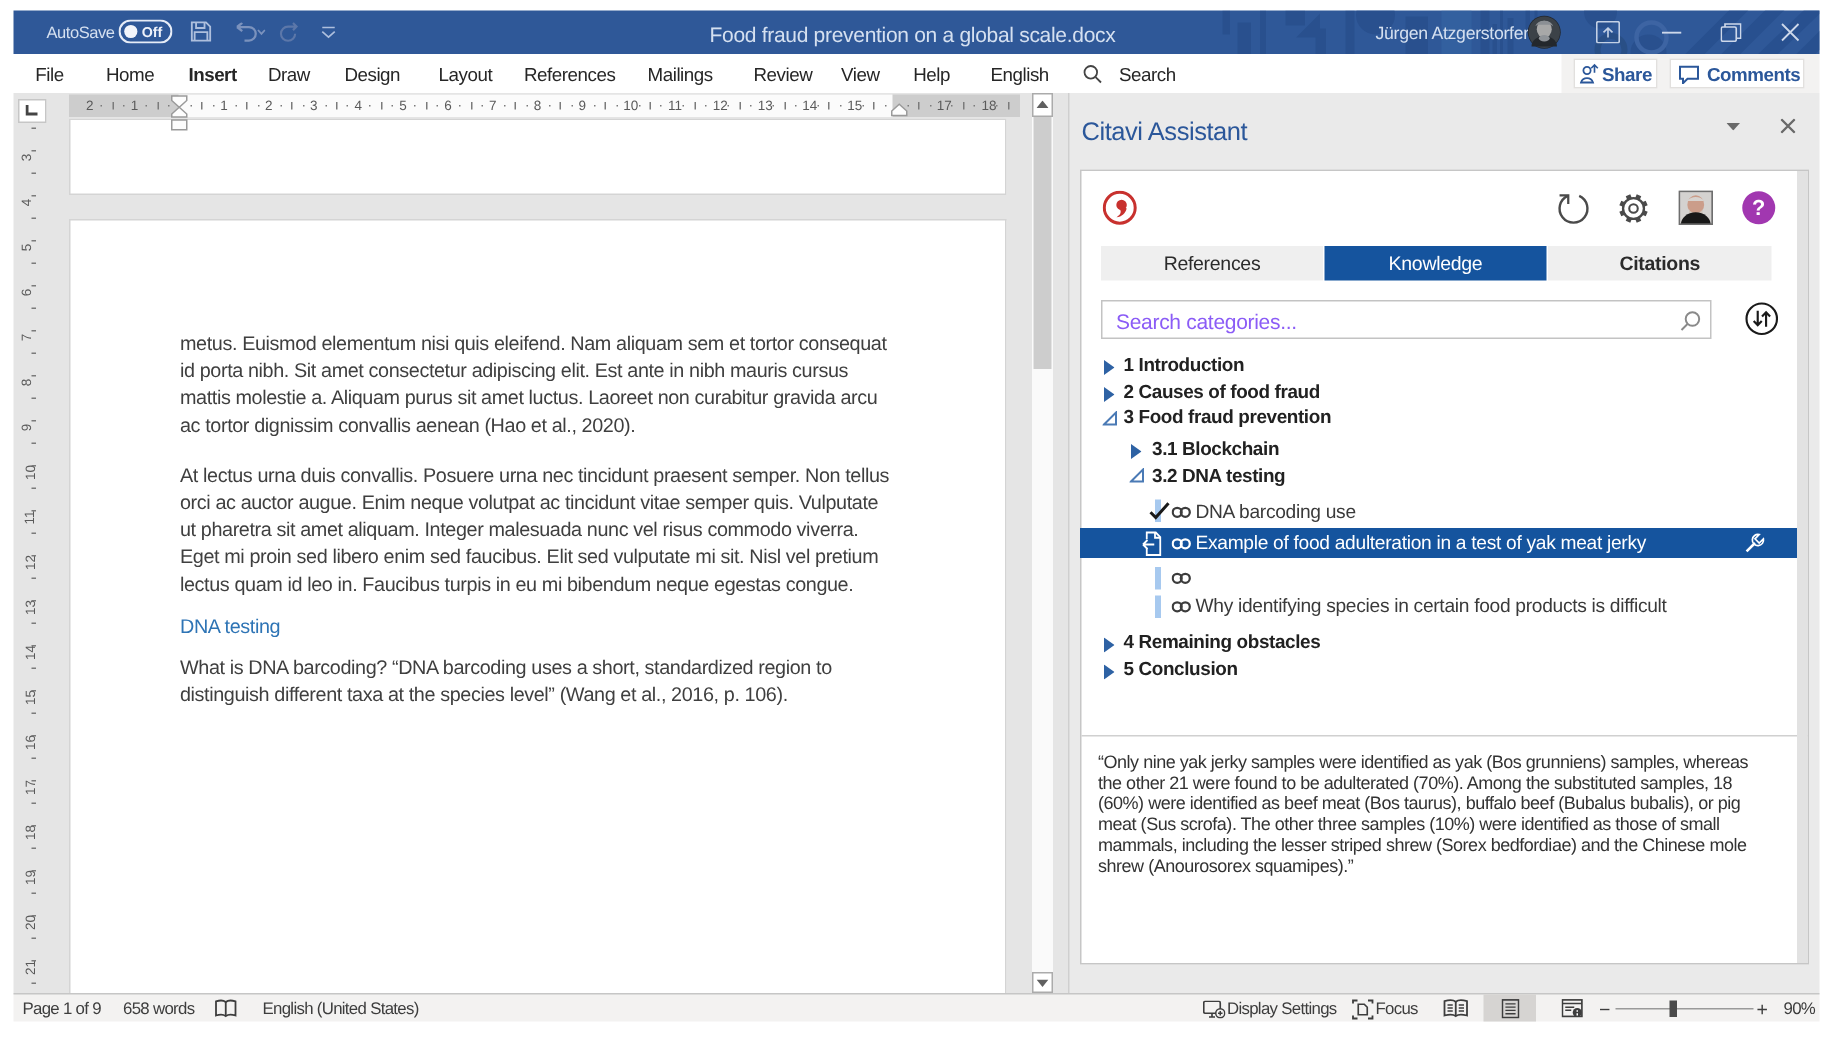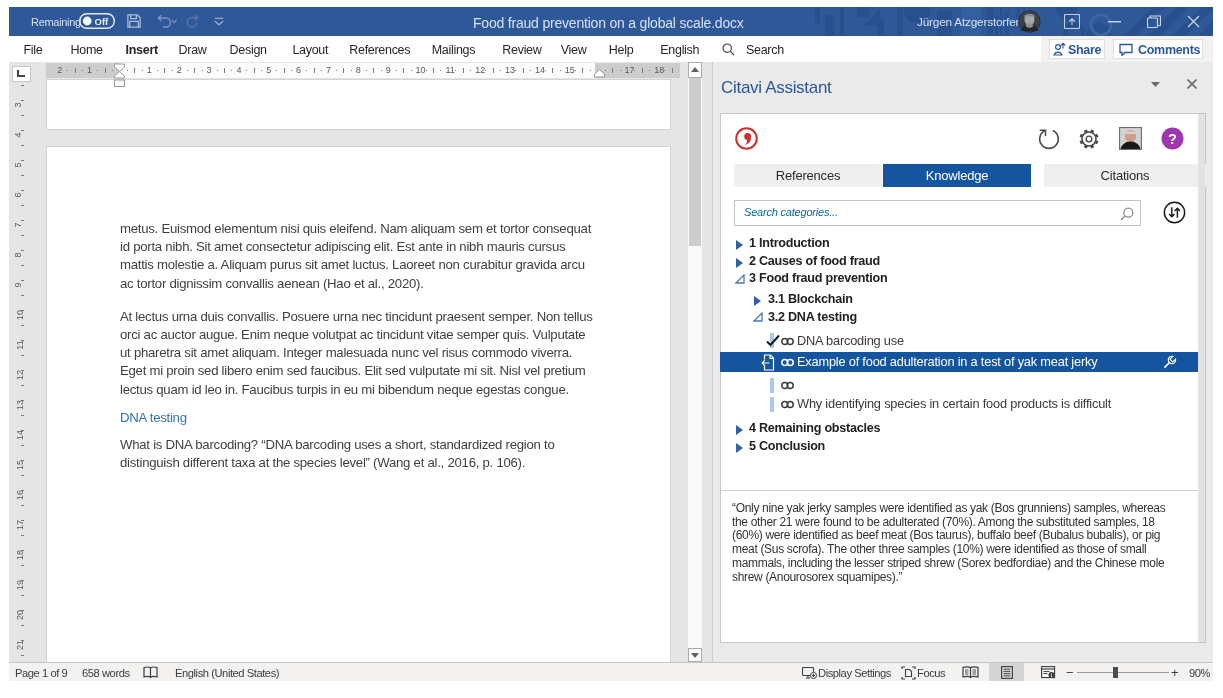--- a/index.html
+++ b/index.html
@@ -56,21 +56,21 @@
   <path d="M330,40 L375,-5"></path>
           <path d="M350,44 L400,-6"></path>
           <path d="M372,46 L424,-4"></path>
           <path d="M396,48 L446,-2"></path>
           <path d="M418,50 L468,0"></path>
  </g>
  <path d="M75,18 h16 v-16 z" fill="#29508e"></path>
  <circle cx="285" cy="26" r="9" fill="none" stroke="#294f86" stroke-width="4"></circle>
  <circle cx="312" cy="18" r="10" fill="none" stroke="#3d64a3" stroke-width="3"></circle>
 </svg>
-<span class="tbtxt abs" style="left:22px;top:9px;font-size:11px;letter-spacing:-0.3px;">Remaining</span>
+<span class="tbtxt abs" style="left:22px;top:9px;font-size:11px;letter-spacing:-0.3px;">AutoSave</span>
 <svg class="abs" style="left:70px;top:6px" width="36" height="16" viewBox="0 0 36 16">
  <rect x="0.7" y="0.7" width="34.6" height="14.6" rx="7.3" fill="none" stroke="#e6ecf7" stroke-width="1.4"></rect>
  <circle cx="8.2" cy="8" r="4.4" fill="#f2f5fb"></circle>
  <text x="15.5" y="11.5" font-size="9.5" font-weight="bold" fill="#eef2fa" font-family="Liberation Sans">Off</text>
 </svg>
 <svg class="abs" style="left:117px;top:6px" width="16" height="16" viewBox="0 0 17 17" fill="none" stroke="#aebfdd" stroke-width="1.3">
  <path d="M2,2 h10 l3,3 v10 h-13 z"></path>
         <path d="M5,2 v4 h6 v-4"></path>
         <path d="M4,15 v-6 h9 v6"></path>
 </svg>
@@ -365,23 +365,23 @@
  <path d="M1.5,23 a10,8.5 0 0 1 20,0 z" fill="#181818"></path>
  <rect x="0.5" y="0.5" width="22" height="22" fill="none" stroke="#6e6e6e" stroke-width="1.2"></rect>
 </svg>
 <svg class="abs" style="left:440px;top:13px" width="23" height="23" viewBox="0 0 23 23">
  <circle cx="11.5" cy="11.5" r="11" fill="#a137b0"></circle>
  <text x="11.5" y="16.5" font-size="14.5" font-weight="bold" fill="#fff" text-anchor="middle" font-family="Liberation Sans">?</text>
 </svg>
 </div>
 <div class="tab" style="left:18px;top:102px;width:148px;">References</div>
 <div class="tab" style="left:167px;top:102px;width:148px;background:#15549e;color:#fff;">Knowledge</div>
-<div class="tab" style="left:328px;top:102px;width:162px;">Citations</div>
+<div class="tab" style="left:316px;top:102px;width:149px;font-weight:bold;">Citations</div>
 <div class="abs" style="left:18px;top:138px;width:407px;height:26px;border:1px solid #c3c3c3;background:#fff;">
- <span class="abs" style="left:9px;top:5px;font-size:11px;font-style:italic;letter-spacing:-0.2px;color:#0369a1;">Search categories...</span>
+ <span class="abs" style="left:9px;top:5px;font-size:14px;letter-spacing:-0.2px;color:#8b5cf6;">Search categories...</span>
  <svg class="abs" style="left:385px;top:6px" width="14" height="14" viewBox="0 0 14 14" fill="none" stroke="#8a8a8a" stroke-width="1.3">
   <circle cx="8.3" cy="5.7" r="4.5"></circle>
           <path d="M5,9 L1,13"></path>
         </svg>
 </div>
 <svg class="abs" style="left:447px;top:139px" width="23" height="23" viewBox="0 0 24 24" fill="none" stroke="#1a1a1a">
  <circle cx="12" cy="12" r="10.6" stroke-width="1.5"></circle>
  <path d="M9.2,6.5 v10 m-2.8,-3 l2.8,3 l2.8,-3" stroke-width="1.5"></path>
  <path d="M15,17.5 v-10 m-2.8,3 l2.8,-3 l2.8,3" stroke-width="1.5"></path>
 </svg>

